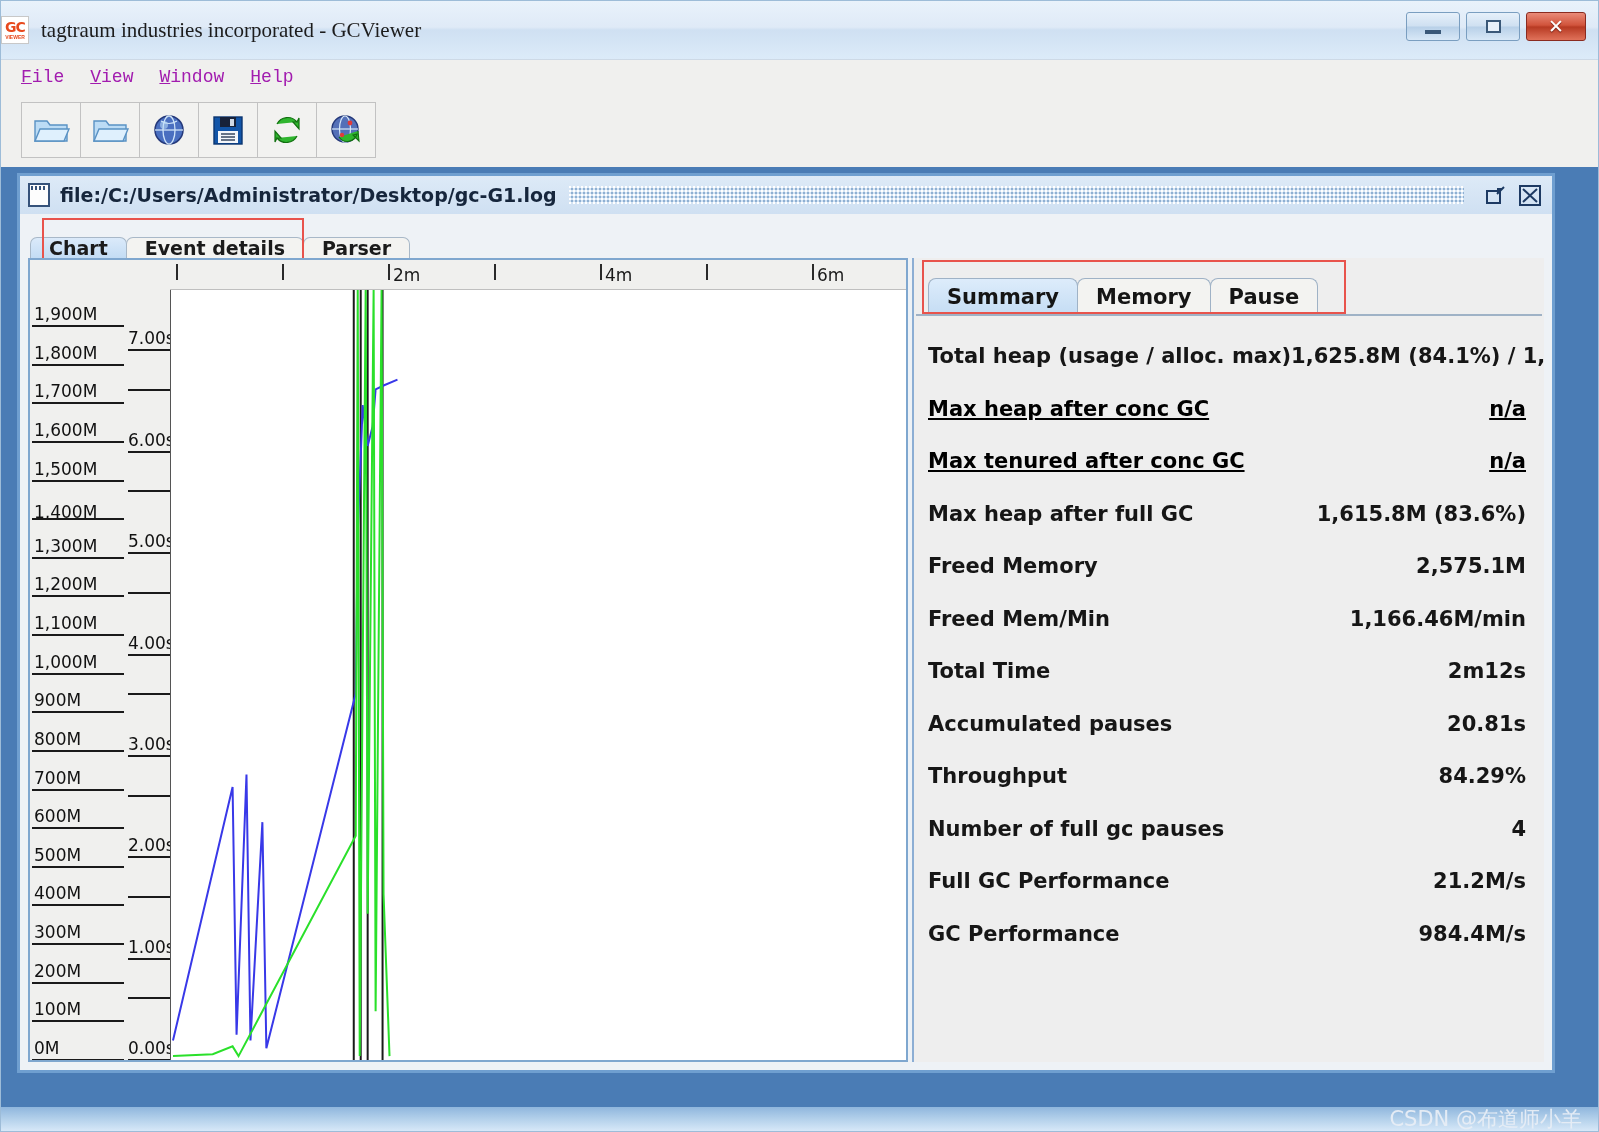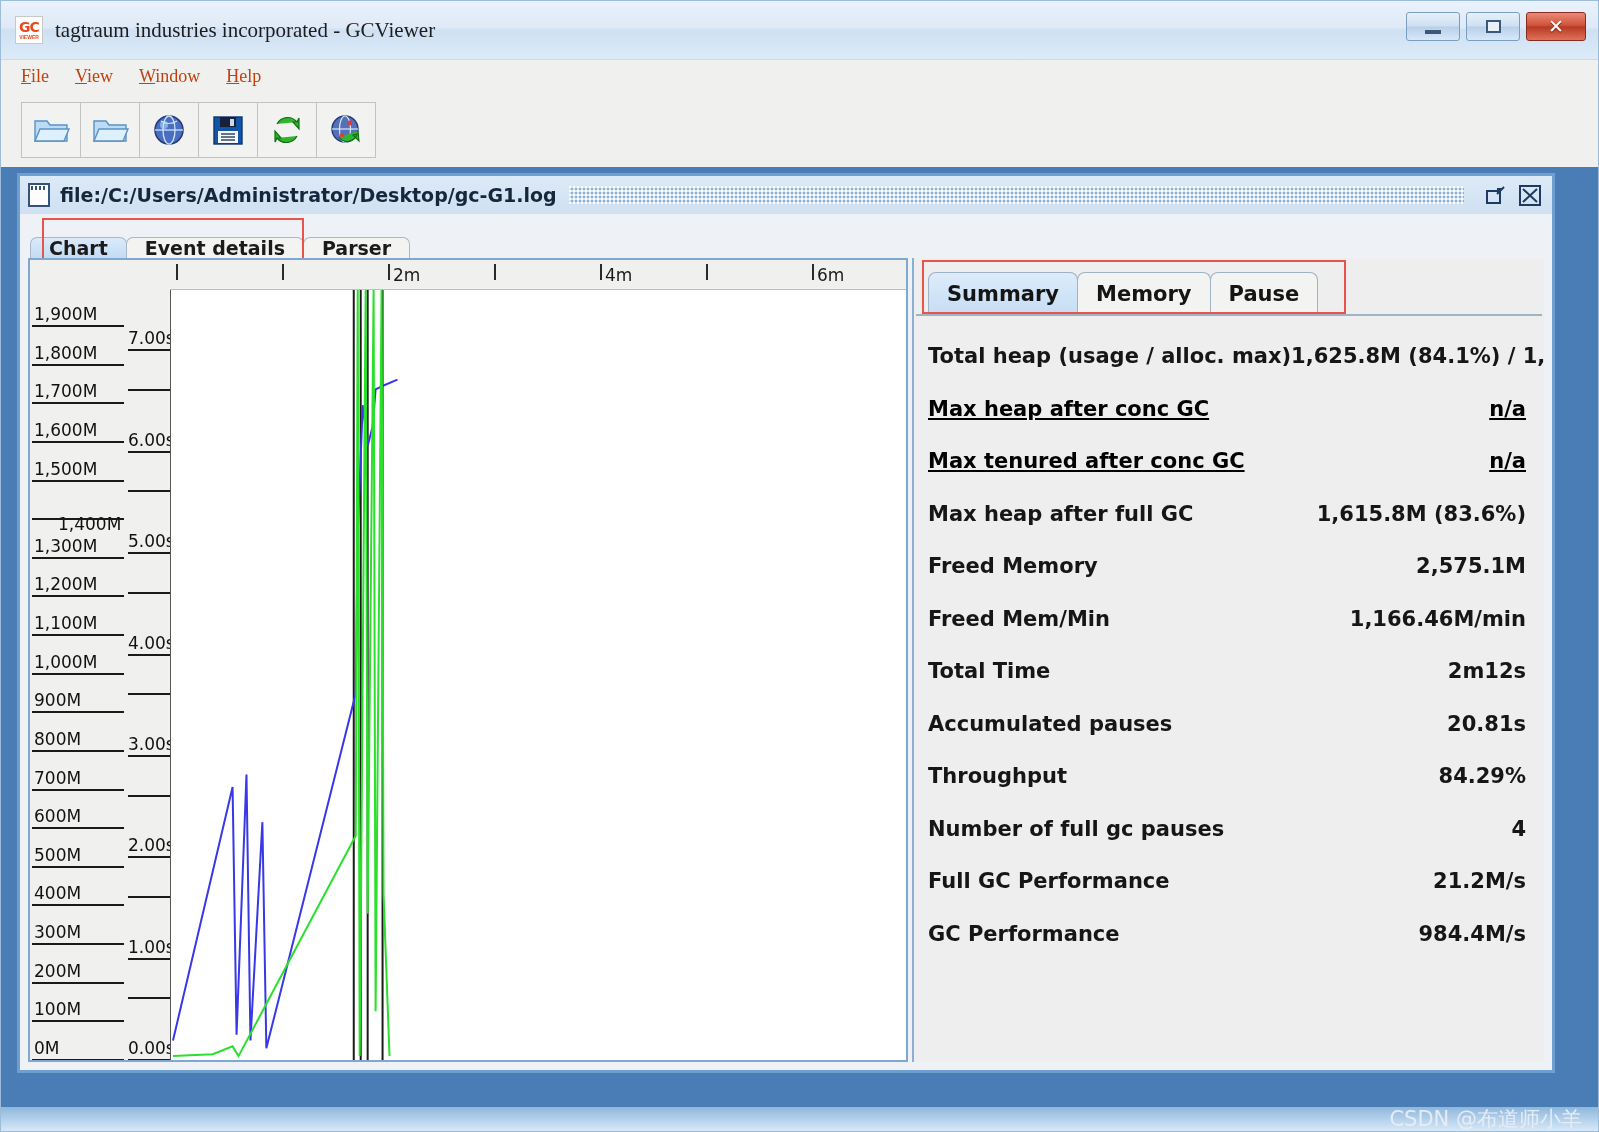--- a/index.html
+++ b/index.html
@@ -18,21 +18,20 @@
     background: linear-gradient(to bottom, #d3e3f3 0%, #cfe0f2 40%, #bdd4ec 100%);
     border: 1px solid #9dbcd8;
     display: flex; flex-direction: column;
   }
 
   
   #title-bar {
     height: 58px; flex: 0 0 58px;
     position: relative;
     display: flex; align-items: center;
-    padding-left: 14px;
     background: linear-gradient(to bottom,
         #e9f2fb 0%, #dfeaf7 45%, #cfe0f2 50%, #dcebf9 100%);
   }
   #app-icon {
     width: 28px; height: 28px;
     background: #ffffff;
     border: 1px solid #c8c8c8;
     display: flex; flex-direction: column;
     align-items: center; justify-content: center;
     line-height: 1;
@@ -77,22 +76,22 @@
 
   
   #menu-bar {
     height: 34px; flex: 0 0 34px;
     display: flex; align-items: center;
     padding-left: 20px; gap: 26px;
     background: #f0f0ee;
     border-top: 1px solid #cdd9e6;
   }
   .menu-item {
-    font-size: 18px; color: #c2410c;
-    font-family: Liberation Serif, serif;
+    font-size: 18px; color: #a21caf;
+    font-family: Liberation Mono, monospace;
     cursor: default; white-space: nowrap;
   }
   .menu-item .uline { text-decoration: underline; }
 
   
   #toolbar {
     height: 74px; flex: 0 0 74px;
     display: flex; align-items: center;
     padding-left: 20px;
     background: #f0f0ee;
@@ -305,21 +304,21 @@
     border-left: 2px solid #8caed4;
     min-width: 0;
   }
   #sum-tabs-row {
     height: 56px; flex: 0 0 56px;
     display: flex; align-items: flex-end;
     padding-left: 14px;
     position: relative;
   }
   .sum-tab {
-    height: 42px; padding: 0 18px;
+    height: 36px; padding: 0 18px;
     display: flex; align-items: center;
     font-size: 21px; font-weight: bold;
     font-family: "DejaVu Sans", sans-serif;
     color: #151515;
     border: 1px solid #9fb2c6;
     border-bottom: none;
     border-radius: 8px 8px 0 0;
     background: #f3f3f1;
     margin-right: -1px;
   }
@@ -549,21 +548,21 @@
                 <div class="ymem-label" style="top: 410.316px;">900M</div>
                 <div class="ymem-tick" style="top: 421.316px;"></div>
                 <div class="ymem-label" style="top: 371.684px;">1,000M</div>
                 <div class="ymem-tick" style="top: 382.684px;"></div>
                 <div class="ymem-label" style="top: 333.053px;">1,100M</div>
                 <div class="ymem-tick" style="top: 344.053px;"></div>
                 <div class="ymem-label" style="top: 294.421px;">1,200M</div>
                 <div class="ymem-tick" style="top: 305.421px;"></div>
                 <div class="ymem-label" style="top: 255.789px;">1,300M</div>
                 <div class="ymem-tick" style="top: 266.789px;"></div>
-                <div class="ymem-label" style="top: 234px; margin-left: 24px;">1,400M</div>
+                <div class="ymem-label" style="top: 222px;">1,400M</div>
                 <div class="ymem-tick" style="top: 228.158px;"></div>
                 <div class="ymem-label" style="top: 178.526px;">1,500M</div>
                 <div class="ymem-tick" style="top: 189.526px;"></div>
                 <div class="ymem-label" style="top: 139.895px;">1,600M</div>
                 <div class="ymem-tick" style="top: 150.895px;"></div>
                 <div class="ymem-label" style="top: 101.263px;">1,700M</div>
                 <div class="ymem-tick" style="top: 112.263px;"></div>
                 <div class="ymem-label" style="top: 62.6316px;">1,800M</div>
                 <div class="ymem-tick" style="top: 73.6316px;"></div>
                 <div class="ymem-label" style="top: 24px;">1,900M</div>

